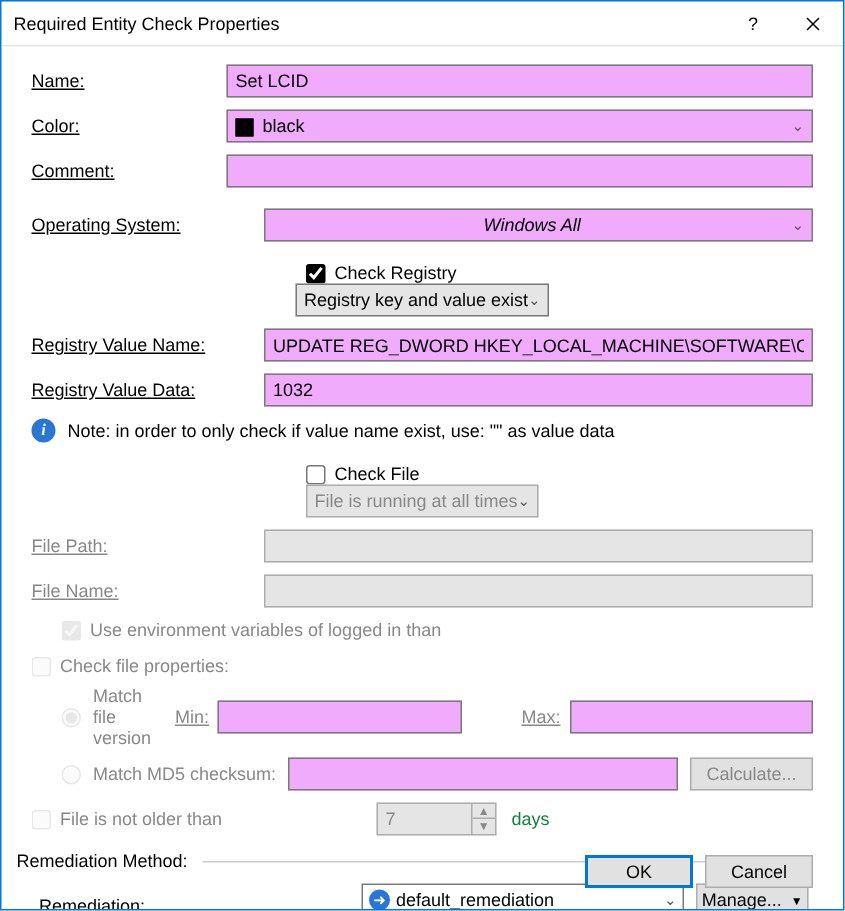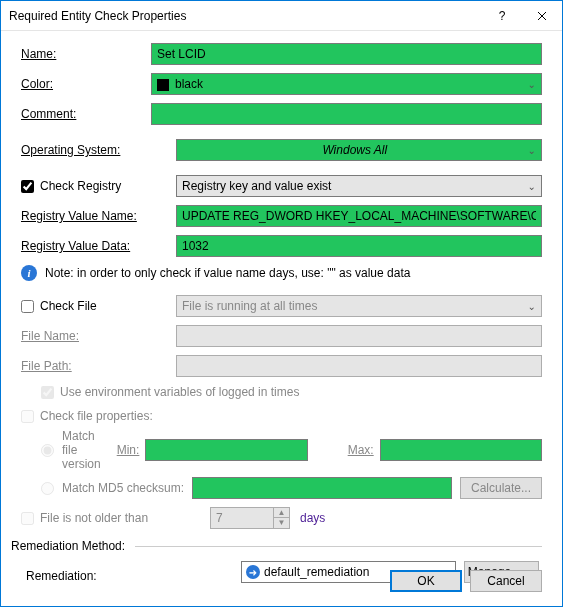--- a/index.html
+++ b/index.html
@@ -5,31 +5,31 @@
 * { box-sizing: border-box; margin: 0; padding: 0; font-family: "Segoe UI", Tahoma, sans-serif; font-size: 12px; }
 body { background: #fff; width: 563px; height: 607px; border: 1px solid #0078d7; position: relative; }
 .titlebar { height: 30px; display: flex; align-items: center; padding-left: 8px; border-bottom: 1px solid #e5e5e5; }
 .titlebar .title { flex: 1; color: #000; }
 .titlebar .btn { width: 40px; height: 30px; display: flex; align-items: center; justify-content: center; color: #000; }
 .content { padding: 12px 20px 0 20px; }
 .row { display: flex; align-items: center; margin-bottom: 8px; min-height: 22px; }
 .label { width: 130px; color: #000; text-decoration: underline; }
 .label.disabled { color: #888; }
 .field { flex: 1; }
-input[type=text], .select, .combo { width: 100%; height: 22px; border: 1px solid #7a7a7a; padding: 0 5px; background: #22c55e; color: #000; }
+input[type=text], .select, .combo { width: 100%; height: 22px; border: 1px solid #7a7a7a; padding: 0 5px; background: #f0abfc; color: #000; }
 .select { display: flex; align-items: center; justify-content: space-between; }
 .select.disabled { background: #e5e5e5; color: #888; border-color: #adadad; }
 input.disabled-input { background: #e5e5e5; border-color: #adadad; color: #888; }
 .color-swatch { width: 12px; height: 12px; background: #000; border: 1px solid #000; margin-right: 6px; display: inline-block; vertical-align: middle; }
 .chev { font-size: 10px; color: #555; }
 .chk { display: flex; align-items: center; }
 .chk input[type=checkbox] { width: 13px; height: 13px; margin-right: 6px; accent-color: #000; }
 .chk.disabled { color: #888; }
 .chk.disabled input[type=checkbox] { opacity: 0.5; }
-.chkline { display: flex; align-items: center; margin-bottom: 8px; }
+.chkline { display: flex; align-items: center; margin-bottom: 8px; flex-direction: column; }
 .chkline .chklabel { width: 155px; display: flex; align-items: center; }
 .chkline .chksel { flex: 1; }
 .hint { display: flex; align-items: center; color: #000; margin: 6px 0 14px 0; }
 .hint .info-icon { width: 16px; height: 16px; border-radius: 50%; background: #2976d6; color: #fff; display: flex; align-items: center; justify-content: center; font-weight: bold; font-size: 11px; margin-right: 8px; font-style: italic; font-family: Georgia, serif;}
 .indent { padding-left: 20px; }
 .radio-row { display: flex; align-items: center; margin: 6px 0 6px 20px; color: #888; }
 .radio-row input[type=radio] { margin-right: 8px; opacity: 0.5; }
 .mm-lbl { margin: 0 6px 0 16px; color: #888; text-decoration: underline; }
 .short-input { width: 90px; height: 22px; border: 1px solid #adadad; background: #e5e5e5; }
 .md5-input { flex: 1; height: 22px; border: 1px solid #adadad; background: #e5e5e5; margin-right: 8px; }
@@ -45,23 +45,23 @@
 .remed-row { display: flex; align-items: flex-end; padding-left: 5px; }
 .remed-row .rlabel { width: 215px; }
 .remed-select { width: 215px; height: 22px; border: 1px solid #7a7a7a; display: flex; align-items: center; justify-content: space-between; padding: 0 4px; background: #fff; margin-right: 8px; }
 .remed-select .ricon { width: 14px; height: 14px; border-radius: 50%; background: #2976d6; color: #fff; display: flex; align-items: center; justify-content: center; font-size: 10px; margin-right: 4px; }
 .manage-btn { height: 22px; width: 75px; border: 1px solid #adadad; background: #e1e1e1; display: flex; align-items: center; justify-content: center; gap: 6px; }
 .footer { position: absolute; bottom: 14px; right: 20px; display: flex; gap: 8px; padding-left: 24px; }
 .footer button { width: 72px; height: 22px; border: 1px solid #adadad; background: #e1e1e1; }
 .footer button.primary { border: 2px solid #0078d7; }
 .gap-top { margin-top: 14px; }
 .ostext { text-align: center; flex: 1; font-style: italic; }
-.days { margin-left: 10px; color: #4c1d95; }
+.days { margin-left: 10px; color: #15803d; }
 .fileolder { display: flex; align-items: center; margin: 8px 0 0 0; }
-.fileolder .chk { width: 189px; }
+.fileolder .chk { width: 230px; }
 </style>
 </head>
 <body>
 
 <div class="titlebar">
   <span class="title">Required Entity Check Properties</span>
   <div class="btn">?</div>
   <div class="btn">
     <svg width="10" height="10" viewBox="0 0 10 10">
         <path d="M1 1 L9 9 M9 1 L1 9" stroke="#000" stroke-width="1"></path>
@@ -121,52 +121,52 @@
     <div class="field"><input type="text" value="UPDATE REG_DWORD HKEY_LOCAL_MACHINE\SOFTWARE\CheckPo" style=""></div>
   </div>
 
   <div class="row">
     <div class="label" style="width:155px">Registry Value Data:</div>
     <div class="field"><input type="text" value="1032" style=""></div>
   </div>
 
   <div class="hint">
     <span class="info-icon">i</span>
-    <span>Note: in order to only check if value name days, use: "" as  value data</span>
+    <span>Note: in order to only check if value name exist, use: "" as  value data</span>
   </div>
 
   <div class="chkline">
     <div class="chklabel">
       <label class="chk">
         <input type="checkbox" style="">
           <span>Check File</span>
       </label>
     </div>
     <div class="chksel">
       <div class="select disabled">
         <span>File is running at all times</span>
         <span class="chev">⌄</span>
       </div>
     </div>
   </div>
 
   <div class="row">
+    <div class="label disabled" style="width:155px">File Path:</div>
+    <div class="field"><input type="text" class="disabled-input" disabled="" style=""></div>
+  </div>
+
+  <div class="row">
     <div class="label disabled" style="width:155px">File Name:</div>
-    <div class="field"><input type="text" class="disabled-input" disabled="" style=""></div>
-  </div>
-
-  <div class="row">
-    <div class="label disabled" style="width:155px">File Path:</div>
     <div class="field"><input type="text" class="disabled-input" disabled="" style=""></div>
   </div>
 
   <div class="indent" style="margin-bottom:10px">
     <label class="chk disabled">
       <input type="checkbox" checked="" disabled="" style="">
-        <span>Use environment variables of logged in times</span>
+        <span>Use environment variables of logged in than</span>
     </label>
   </div>
 
   <label class="chk disabled" style="margin-bottom:4px">
     <input type="checkbox" disabled="" style="">
       <span>Check file properties:</span>
   </label>
 
   <div class="radio-row">
     <input type="radio" checked="" disabled="" style="">

